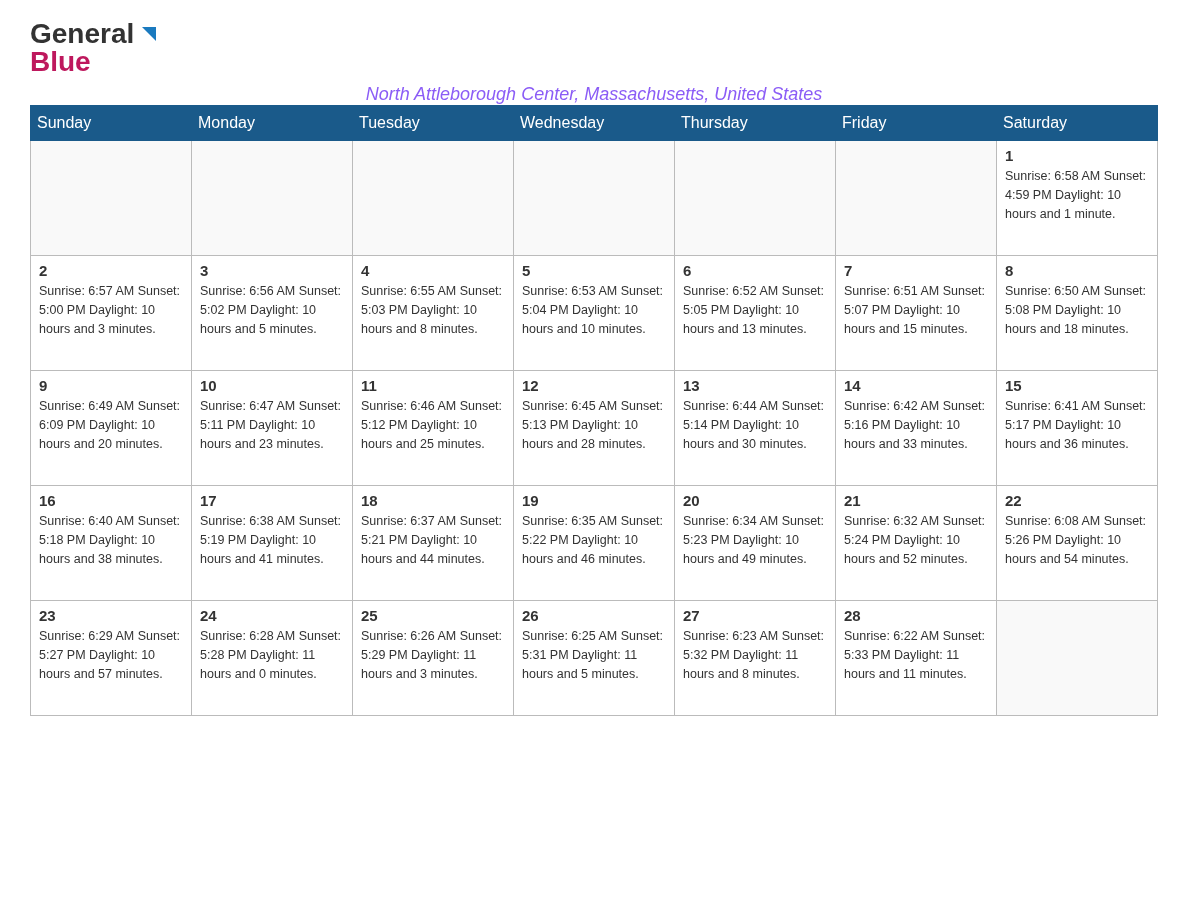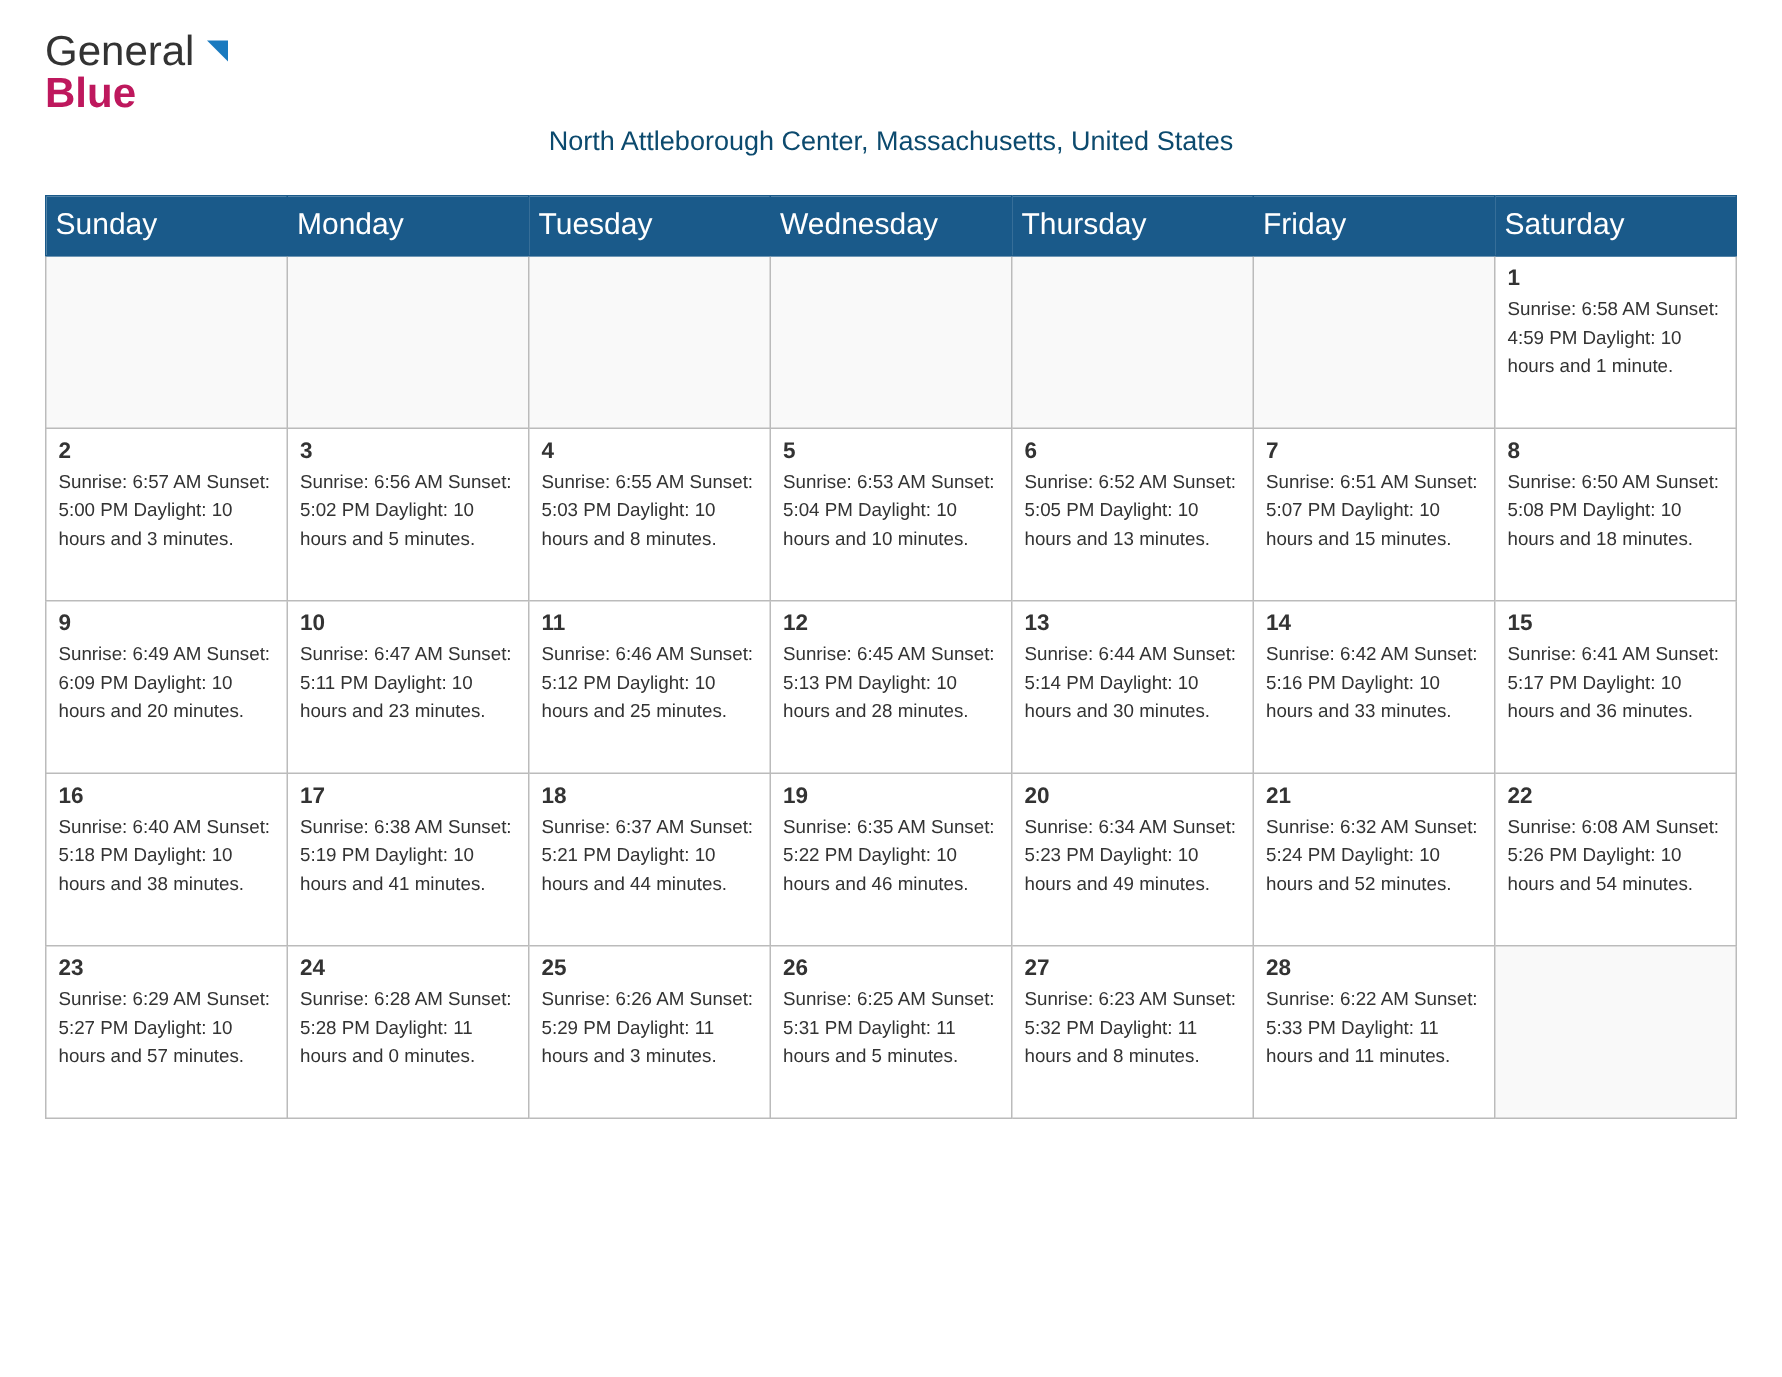--- a/index.html
+++ b/index.html
@@ -16,52 +16,53 @@
       align-items: flex-start;
       margin-bottom: 8px;
     }
     .logo {
       display: flex;
       flex-direction: column;
       align-items: flex-start;
     }
     .logo-text-general {
       font-size: 28px;
-      font-weight: normal;
+      font-weight: bold;
       color: #333;
       line-height: 1;
     }
     .logo-text-blue {
       font-size: 28px;
       font-weight: bold;
       color: #be185d;
       line-height: 1;
     }
     .month-title {
       font-size: 48px;
       font-weight: bold;
       color: #222;
       text-align: right;
     }
     .subtitle {
       text-align: center;
       font-size: 18px;
-      color: #0c4a6e;
-      margin-bottom: 25px;
+      color: #8b5cf6;
+      margin-bottom: 0;
+      font-style: italic;
     }
     .calendar {
       width: 100%;
       border-collapse: collapse;
       border: 1px solid #aaa;
     }
     .calendar th {
       background-color: #1a5a8a;
       color: #fff;
       padding: 8px 6px;
-      font-size: 20px;
+      font-size: 16px;
       font-weight: normal;
       text-align: left;
       border: 1px solid #1a5a8a;
     }
     .calendar td {
       border: 1px solid #bbb;
       vertical-align: top;
       padding: 6px 8px;
       width: calc(100% / 7);
       min-height: 110px;

